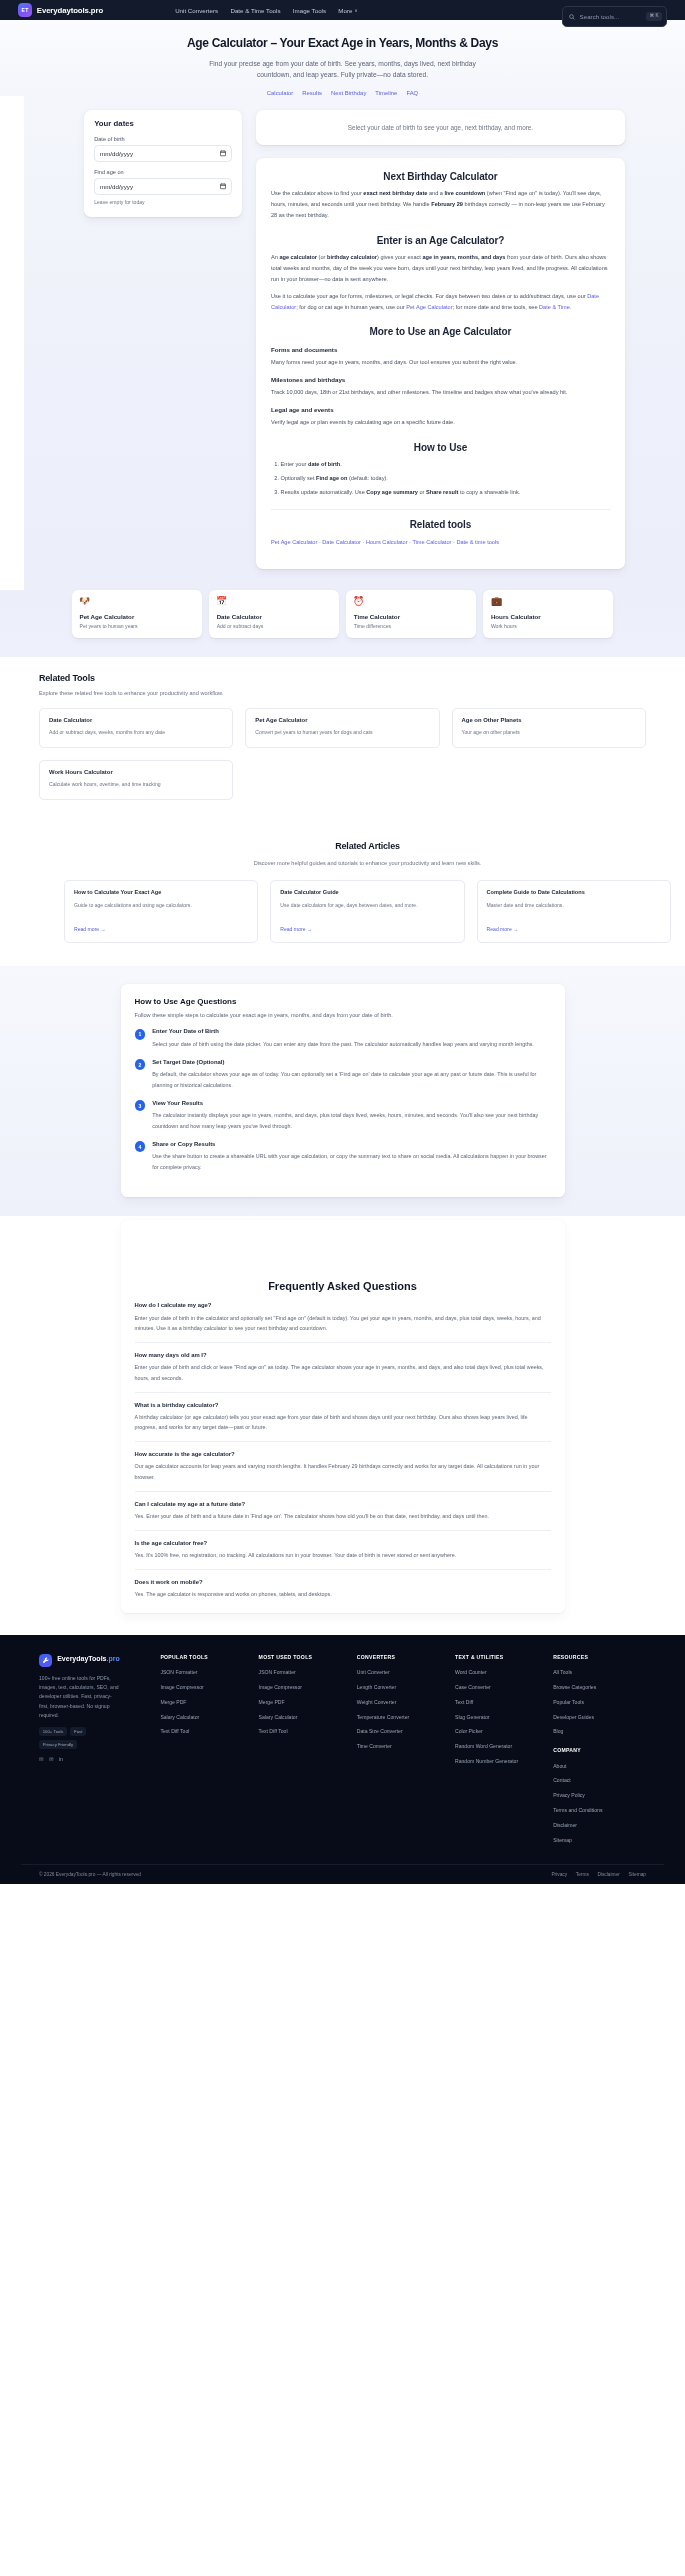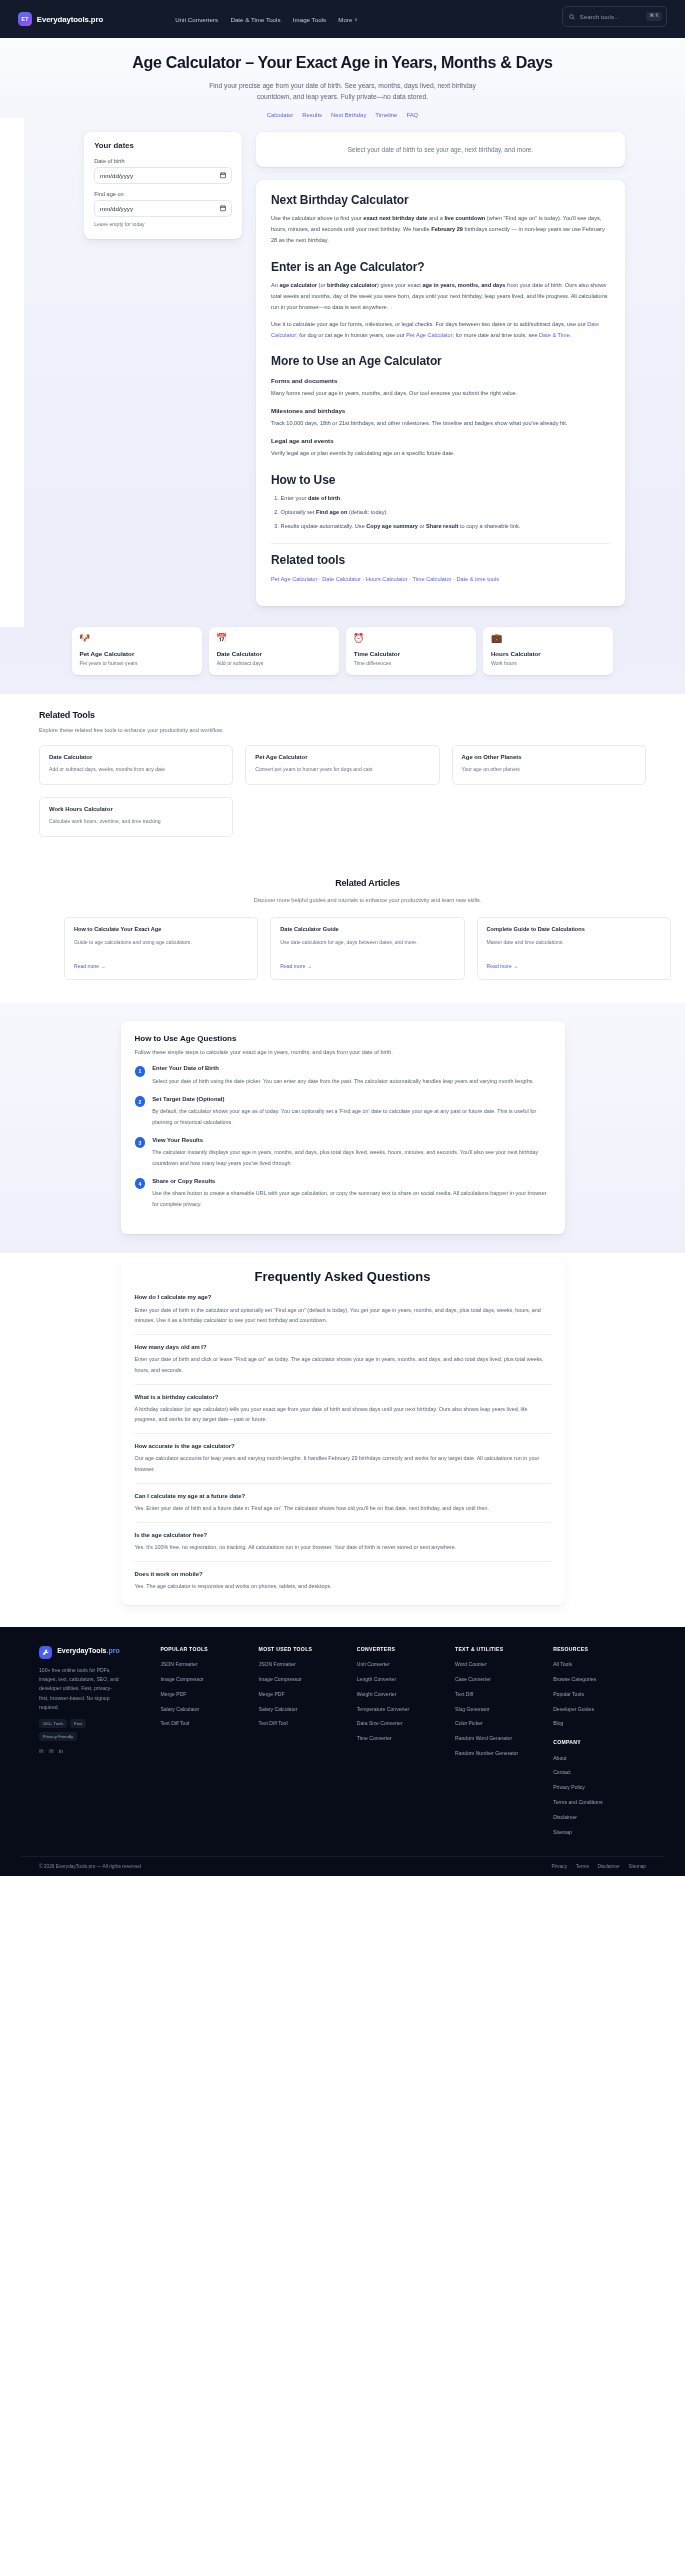--- a/index.html
+++ b/index.html
@@ -7,21 +7,21 @@
   body {
     font-family: "Liberation Sans", sans-serif;
     background: #ffffff;
     color: #1e293b;
     -webkit-font-smoothing: antialiased;
   }
   a { text-decoration: none; color: inherit; }
 
   
   .site-header {
-    height: 38px;
+    height: 20px;
     background: #131a2c;
     display: flex;
     align-items: center;
     padding: 0 18px;
     position: relative;
     gap: 10px;
   }
   .brand { display: flex; align-items: center; gap: 4.8px; }
   .brand-logo {
     width: 14px; height: 14px; border-radius: 4.3px;
@@ -49,21 +49,21 @@
     font-size: 4.6px; padding: 2.1px 3.2px; line-height: 1;
   }
 
   
   .hero {
     background: linear-gradient(180deg, #fbfcfe 0%, #f4f6fc 100%);
     padding: 16px 0 0;
     text-align: center;
   }
   .hero h1 {
-    font-size: 16px; font-weight: bold; color: #111827;
+    font-size: 12px; font-weight: bold; color: #111827;
     letter-spacing: -0.3px; margin-bottom: 7.5px;
   }
   .hero p {
     font-size: 6.7px; color: #5b6478; line-height: 1.75;
     max-width: 300px; margin: 0 auto;
   }
   .hero-links { margin-top: 8.6px; display: flex; justify-content: center; gap: 9px; }
   .hero-links a { color: #5b5fe0; font-size: 5.9px; }
 
   
@@ -87,21 +87,21 @@
   }
   .date-input .ph { font-size: 6.2px; color: #262c38; }
   .cal-icon { width: 5.9px; height: 6.4px; }
   .cal-icon rect, .cal-icon line { stroke: #111; fill: none; stroke-width: 1.4; }
   .hint { font-size: 5.1px; color: #6b7385; margin-top: -3.2px; }
 
   .right-col { flex: 1; }
   .result-card { padding: 14px 10.7px; text-align: center; margin-bottom: 13px; }
   .result-card .msg { font-size: 6.4px; color: #6e7689; }
   .article-card { padding: 13px 15px 15px; }
-  .article-card h2 { font-size: 12px; font-weight: bold; color: #1b2436; margin: 0 0 6.4px; letter-spacing: -0.1px; }
+  .article-card h2 { font-size: 10px; font-weight: bold; color: #1b2436; margin: 0 0 6.4px; letter-spacing: -0.1px; text-align: center; }
   .article-card h2.mt { margin-top: 14px; }
   .article-card h3 { font-size: 6.2px; font-weight: bold; color: #1b2436; margin: 8.6px 0 3.7px; }
   .article-card p { font-size: 5.6px; color: #495163; line-height: 1.95; margin-bottom: 5.9px; }
   .article-card p b { color: #1b2436; font-weight: bold; }
   .article-card a { color: #5b5fe0; }
   .article-card ol { margin: 3.2px 0 0 9.6px; }
   .article-card ol li { font-size: 5.6px; color: #495163; line-height: 1.95; margin-bottom: 2.7px; }
   .article-card ol li b { color: #1b2436; }
   .hr { height: 0.5px; background: #eceef3; margin: 11.8px 0 9.6px; }
   .related-inline { font-size: 5.6px; line-height: 1.95; color: #5b5fe0; }
@@ -154,21 +154,21 @@
     font-size: 5.1px; font-weight: bold; display: flex; align-items: center;
     justify-content: center; flex: none; margin-top: 0.5px;
   }
   .step-body h3 { font-size: 5.9px; font-weight: bold; color: #1b2436; margin-bottom: 4.3px; }
   .step-body p { font-size: 5.4px; color: #5b6478; line-height: 1.95; }
 
   
   .faq-wrap { background: #fff; padding: 4.3px 0 21.4px; }
   .faq-card { width: 444px; margin: 0 auto; background: #fff; border-radius: 6.4px;
     padding: 11.8px 14px 14px; box-shadow: 0 0.5px 1.6px rgba(16,24,40,.05), 0 4.3px 11.8px rgba(16,24,40,.04); }
-  .faq-card h2 { font-size: 13px; font-weight: bold; color: #111827; text-align: center; margin-bottom: 10.7px; }
+  .faq-card h2 { font-size: 11px; font-weight: bold; color: #111827; text-align: center; margin-bottom: 10.7px; margin-top: 48px; }
   .faq-item { padding-bottom: 8.6px; border-bottom: 0.5px solid #eceef3; margin-bottom: 8.6px; }
   .faq-item:last-child { border-bottom: none; margin-bottom: 0; padding-bottom: 0; }
   .faq-q { font-size: 5.9px; font-weight: bold; color: #1b2436; margin-bottom: 4.3px; }
   .faq-a { font-size: 5.4px; color: #5b6478; line-height: 1.95; }
 
   
   .footer { background: #080c18; color: #cfd5e2; padding: 19px 0 0; }
   .footer-grid {
     width: 643px; margin: 0 auto; padding: 0 18px;
     display: grid; grid-template-columns: 1.25fr 1fr 1fr 1fr 1fr 1fr; gap: 5.4px;

